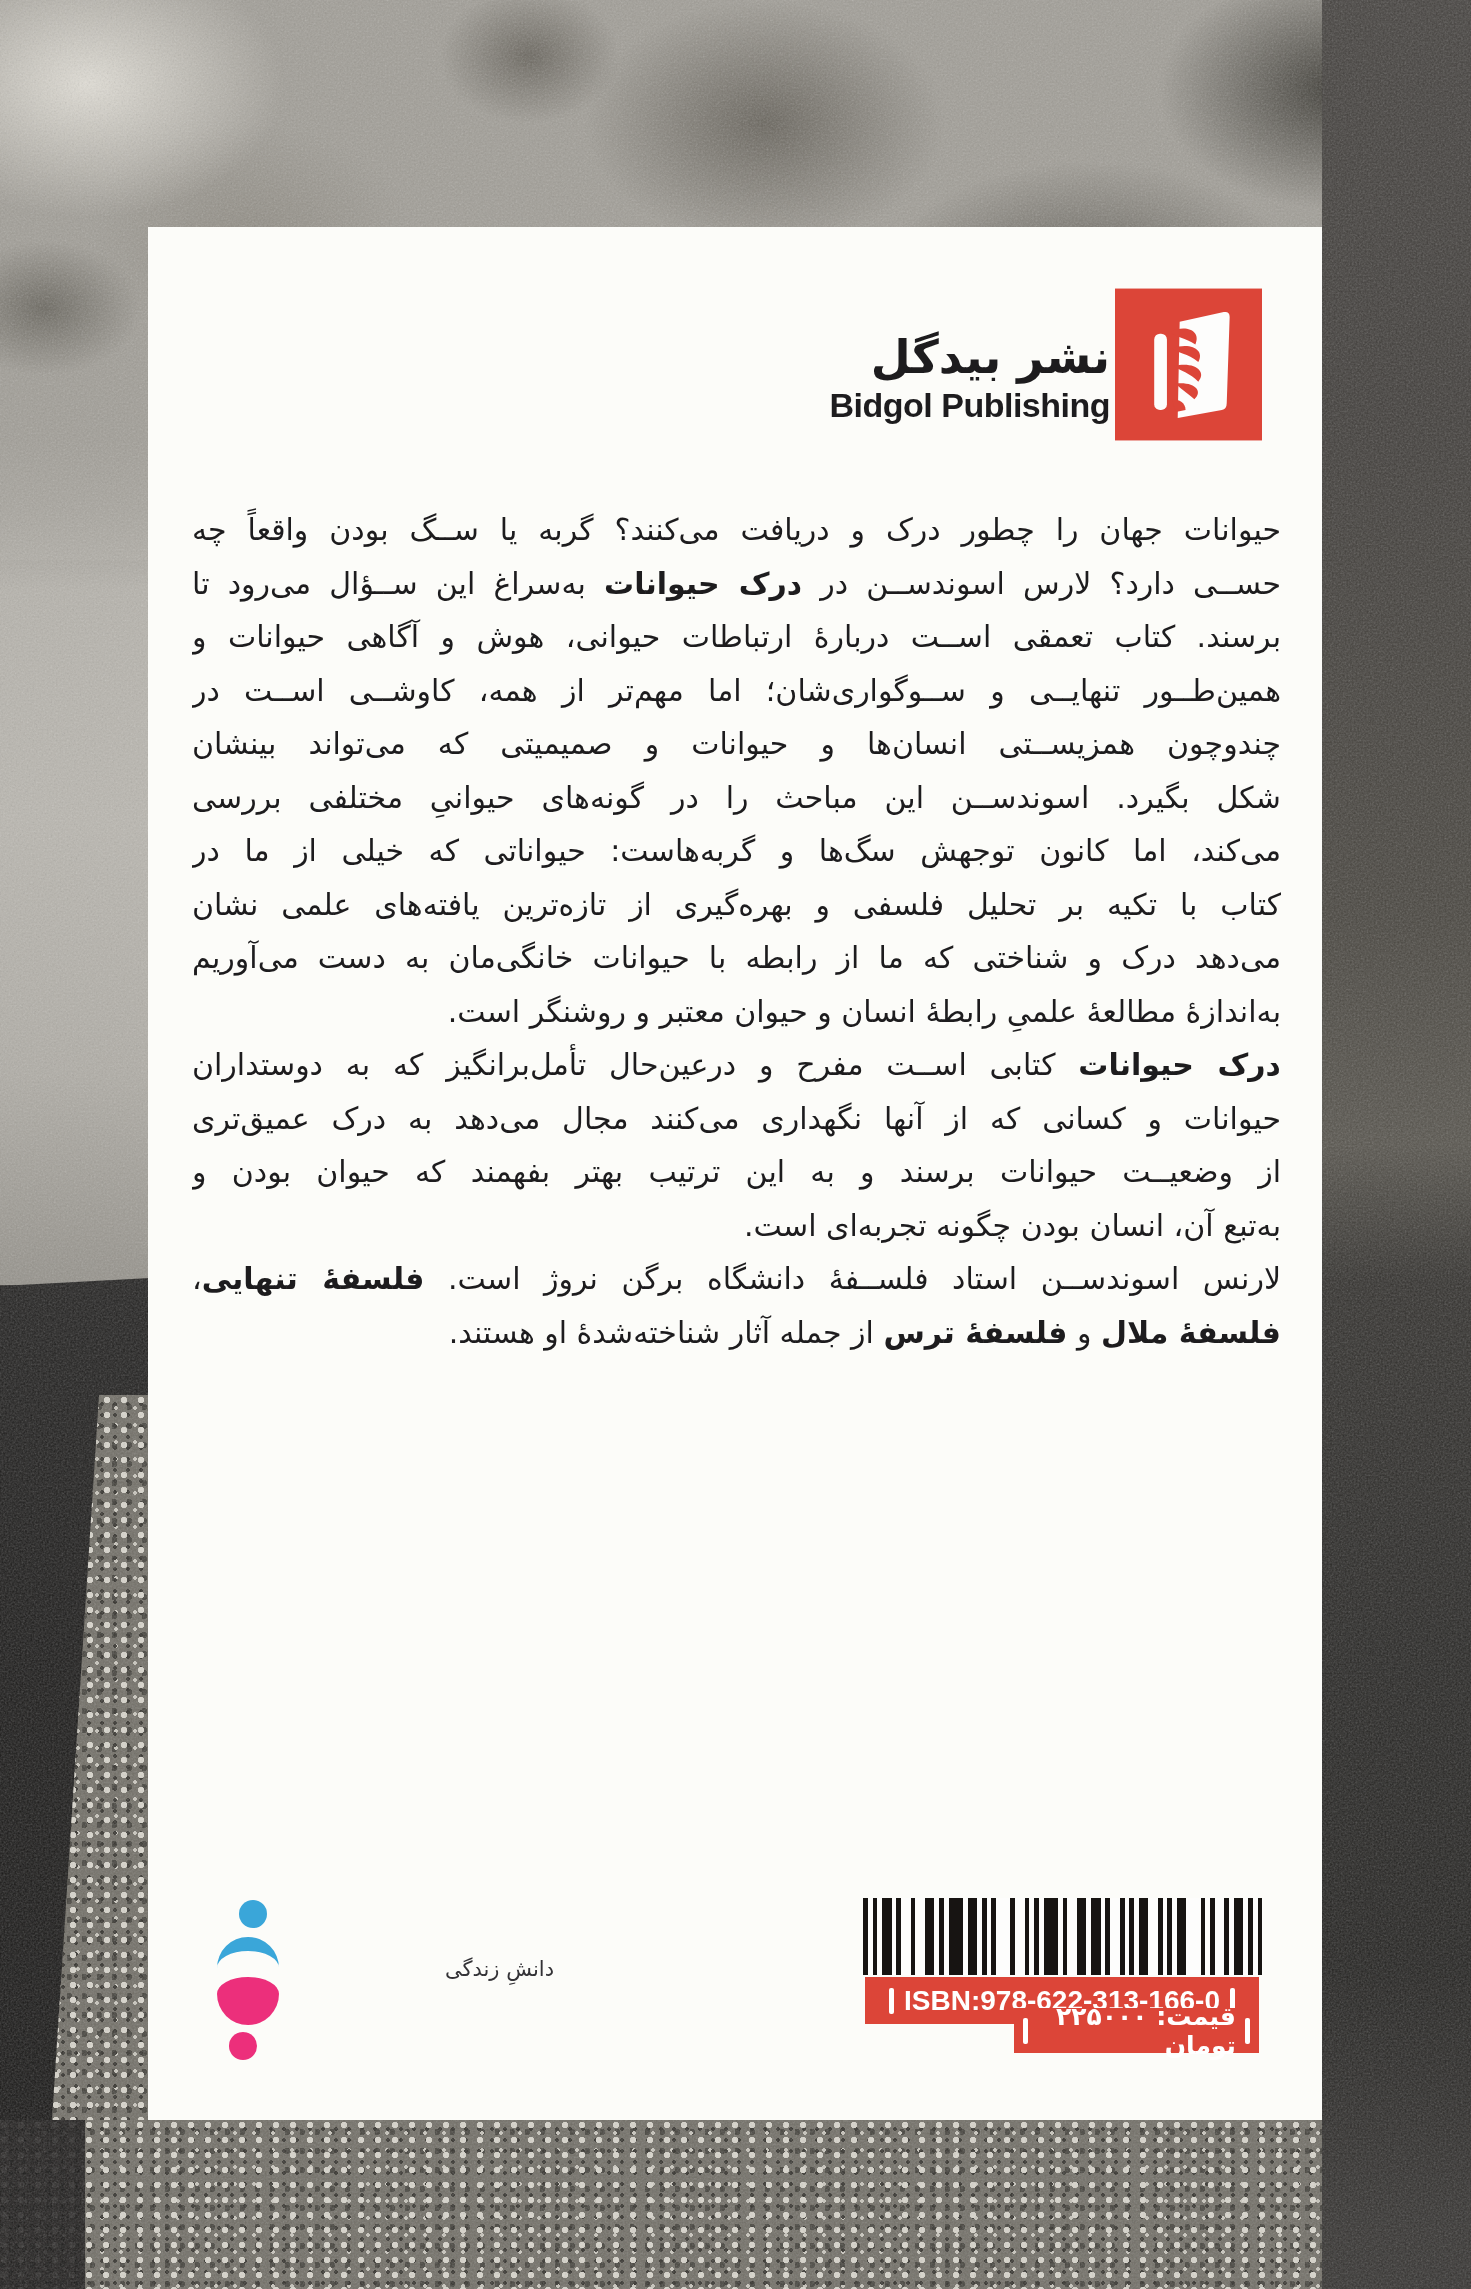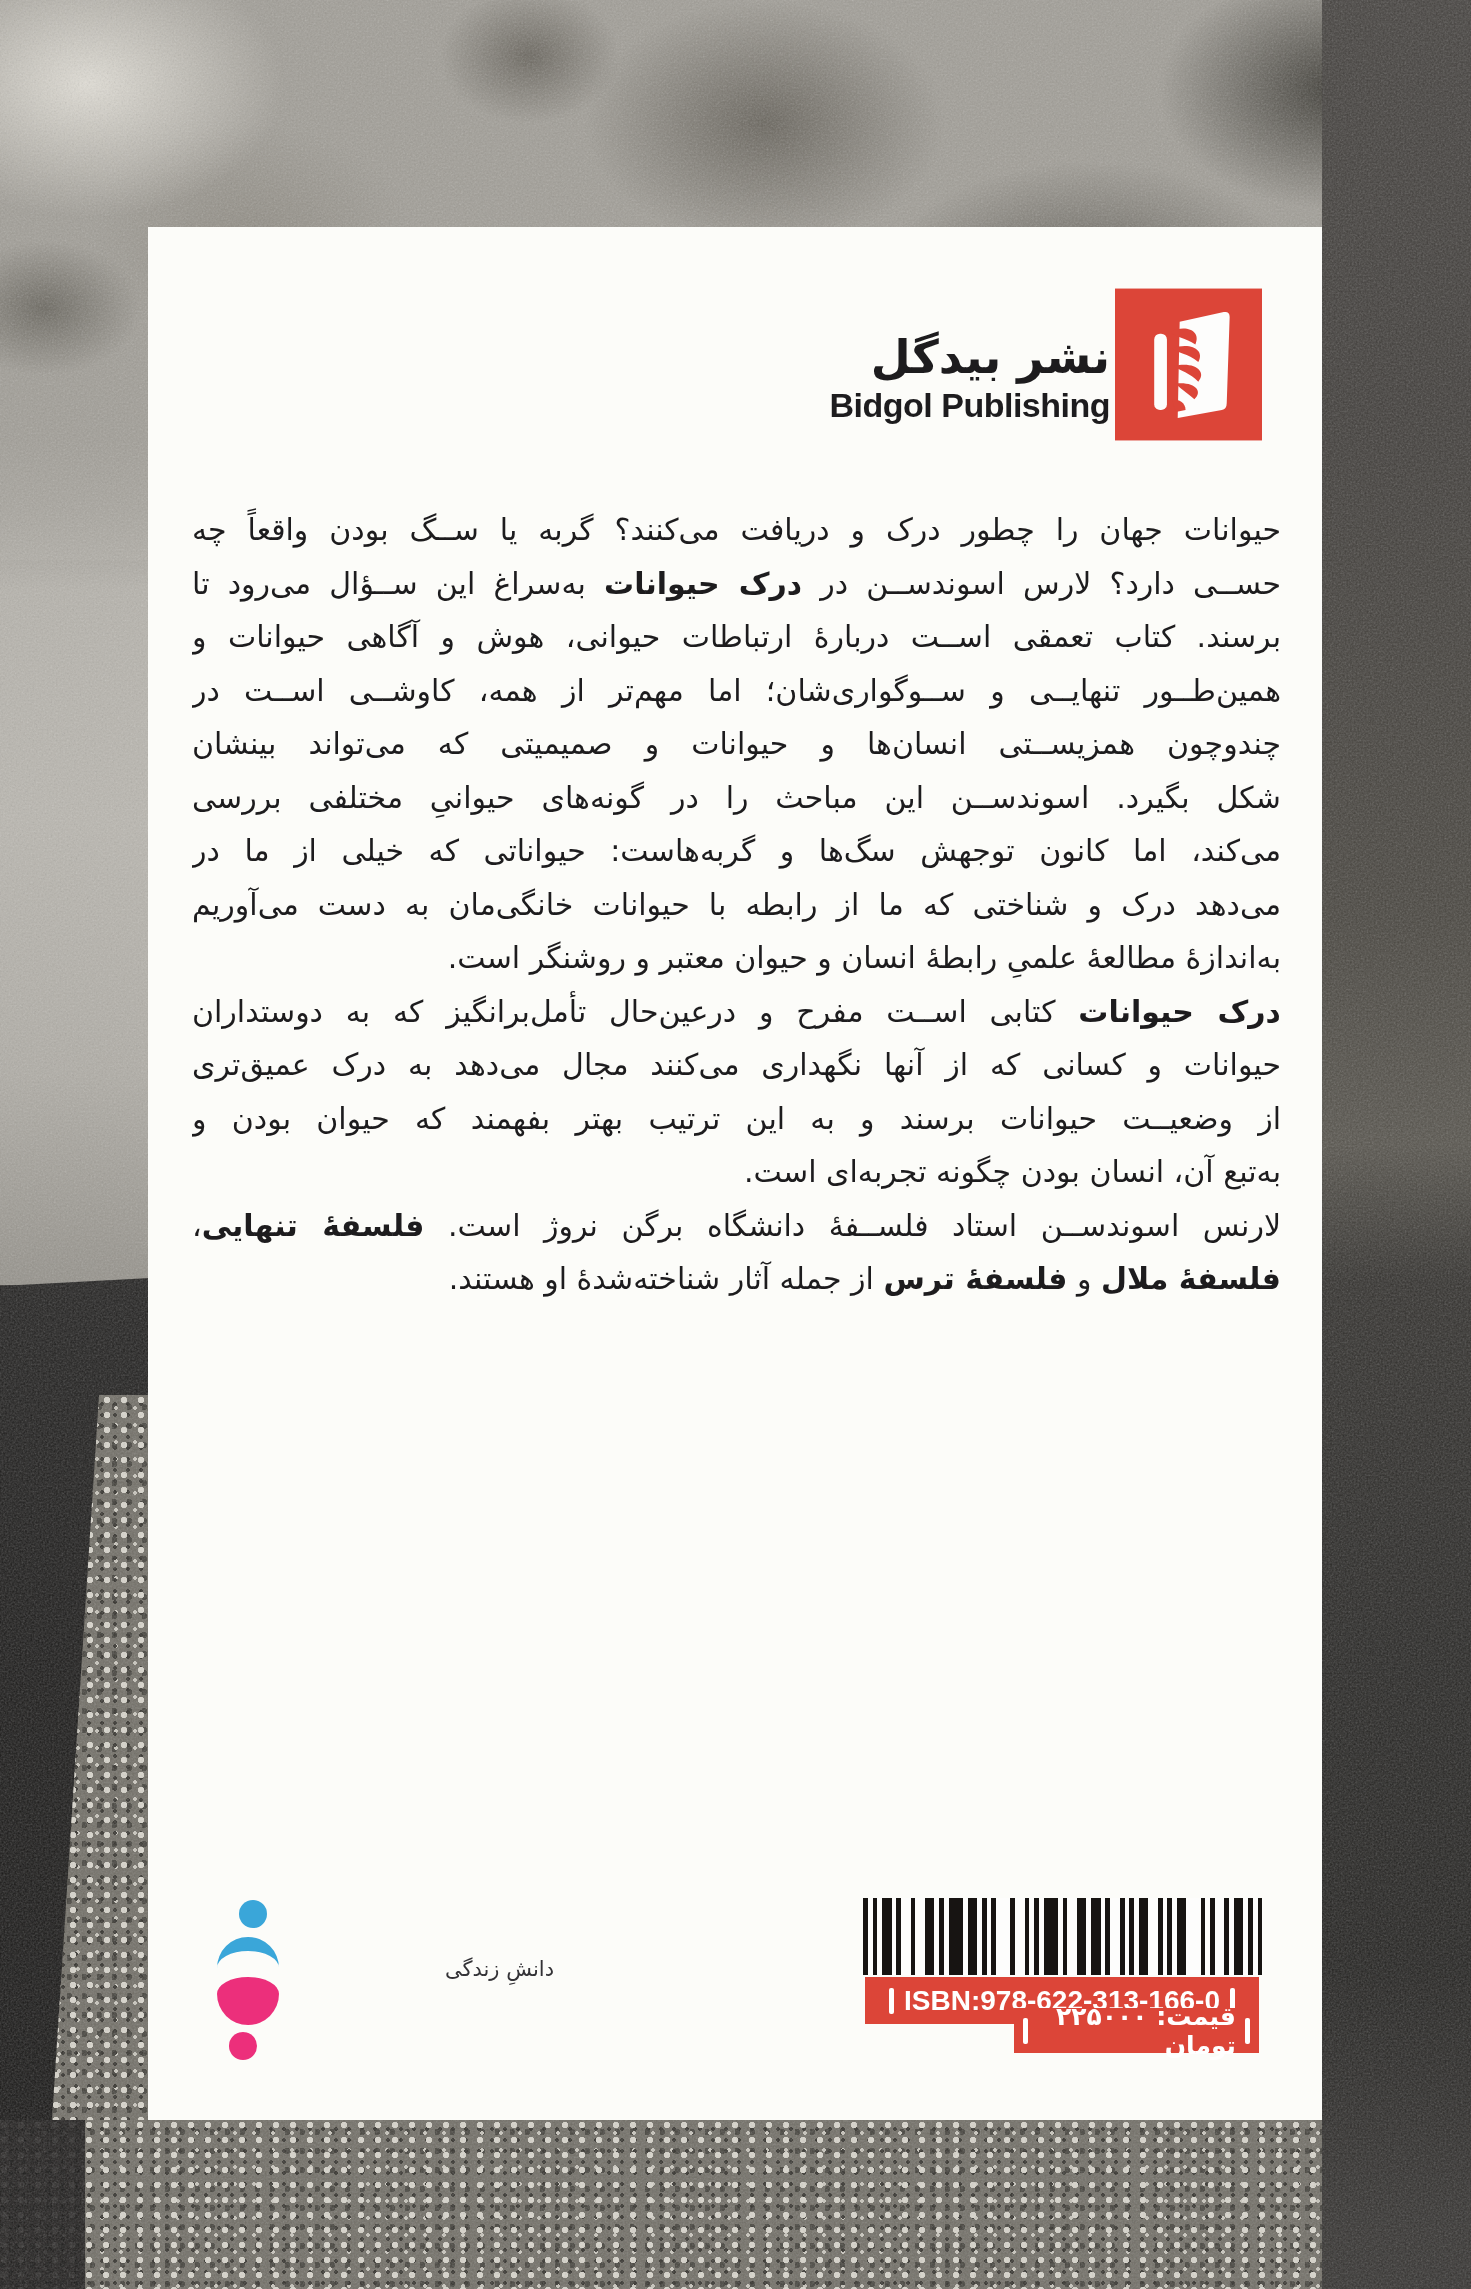--- a/index.html
+++ b/index.html
@@ -127,20 +127,21 @@
     </div>
 
     <div class="blurb">
         <div class="line">حیوانات جهان را چطور درک و دریافت می‌کنند؟ گربه یا ســگ بودن واقعاً چه</div>
         <div class="line">حســی دارد؟ لارس اسوندســن در <b>درک حیوانات</b> به‌سراغ این ســؤال می‌رود تا</div>
         <div class="line">برسند. کتاب تعمقی اســت دربارهٔ ارتباطات حیوانی، هوش و آگاهی حیوانات و</div>
         <div class="line">همین‌طــور تنهایــی و ســوگواری‌شان؛ اما مهم‌تر از همه، کاوشــی اســت در</div>
         <div class="line">چندوچون همزیســتی انسان‌ها و حیوانات و صمیمیتی که می‌تواند بینشان</div>
         <div class="line">شکل بگیرد. اسوندســن این مباحث را در گونه‌های حیوانیِ مختلفی بررسی</div>
         <div class="line">می‌کند، اما کانون توجهش سگ‌ها و گربه‌هاست: حیواناتی که خیلی از ما در</div>
+        <div class="line">کتاب با تکیه بر تحلیل فلسفی و بهره‌گیری از تازه‌ترین یافته‌های علمی نشان</div>
         <div class="line">می‌دهد درک و شناختی که ما از رابطه با حیوانات خانگی‌مان به دست می‌آوریم</div>
         <div class="line pl">به‌اندازهٔ مطالعهٔ علمیِ رابطهٔ انسان و حیوان معتبر و روشنگر است.</div>
         <div class="line"><b>درک حیوانات</b> کتابی اســت مفرح و درعین‌حال تأمل‌برانگیز که به دوستداران</div>
         <div class="line">حیوانات و کسانی که از آنها نگهداری می‌کنند مجال می‌دهد به درک عمیق‌تری</div>
         <div class="line">از وضعیــت حیوانات برسند و به این ترتیب بهتر بفهمند که حیوان بودن و</div>
         <div class="line pl">به‌تبع آن، انسان بودن چگونه تجربه‌ای است.</div>
         <div class="line">لارنس اسوندســن استاد فلســفهٔ دانشگاه برگن نروژ است. <b>فلسفهٔ تنهایی</b>،</div>
         <div class="line pl"><b>فلسفهٔ ملال</b> و <b>فلسفهٔ ترس</b> از جمله آثار شناخته‌شدهٔ او هستند.</div>
       </div>
 

